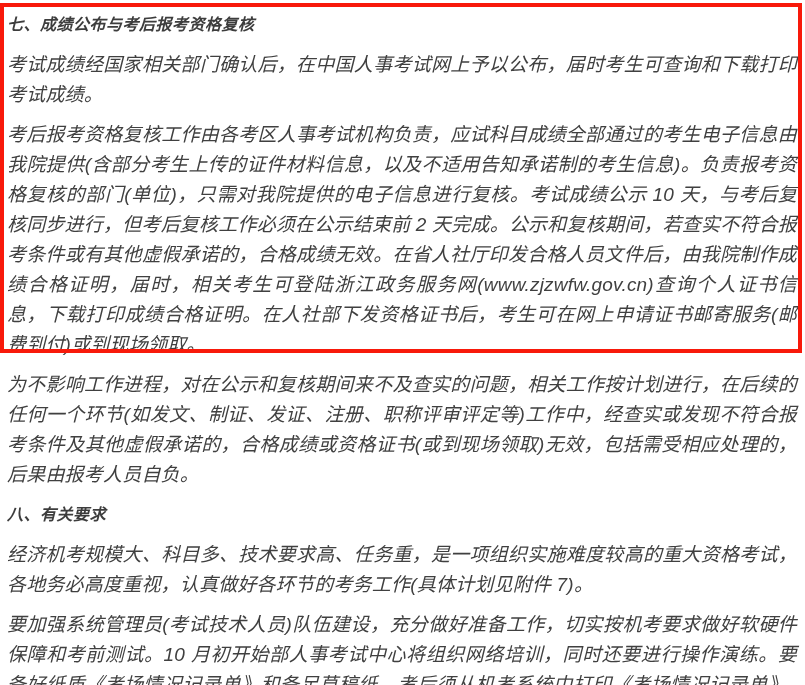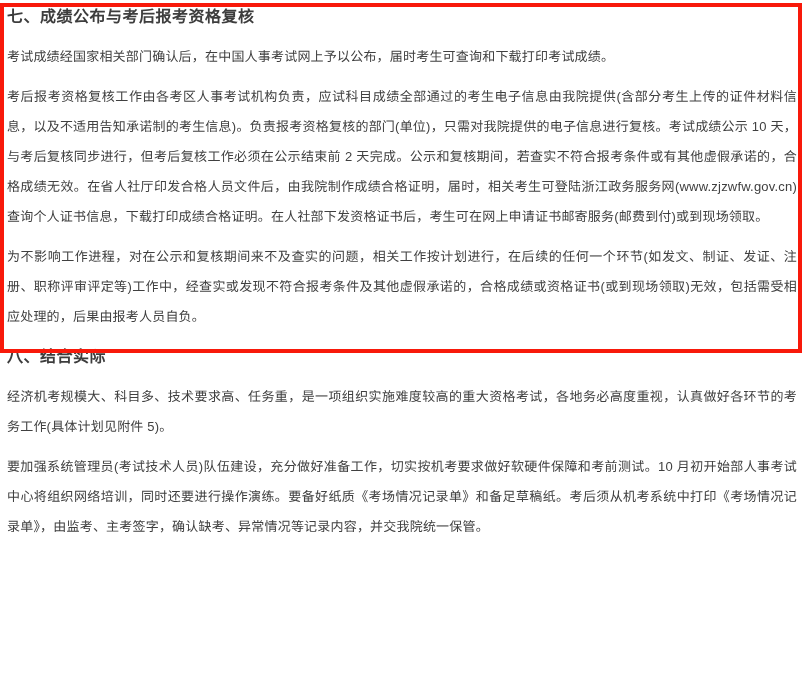--- a/index.html
+++ b/index.html
@@ -13,32 +13,33 @@
     width: 805px;
     height: 685px;
     background: var(--page-bg);
     overflow: hidden;
     font-family: "Liberation Sans", "DejaVu Sans", sans-serif;
   }
   .page {
     position: relative;
     width: 805px;
     height: 495px;
-    padding: 2px 8px 0 7px;
+    padding: 10px 8px 0 7px;
+    font-style: italic;
   }
   .doc-heading {
     font-size: 16px;
     font-weight: bold;
     color: var(--heading-text);
     line-height: 30px;
     margin-bottom: 10px;
     letter-spacing: 0.5px;
   }
   .doc-paragraph {
-    font-size: 13px;
+    font-size: 19px;
     color: var(--body-text);
     line-height: 30px;
     margin-bottom: 10px;
     text-align: justify;
     letter-spacing: 0.2px;
     word-break: break-all;
   }
   .highlight-box {
     position: absolute;
     left: 0;
@@ -56,20 +57,20 @@
 <div class="page">
 
   <section>
     <h2 class="doc-heading">七、成绩公布与考后报考资格复核</h2>
     <p class="doc-paragraph">考试成绩经国家相关部门确认后，在中国人事考试网上予以公布，届时考生可查询和下载打印考试成绩。</p>
     <p class="doc-paragraph">考后报考资格复核工作由各考区人事考试机构负责，应试科目成绩全部通过的考生电子信息由我院提供(含部分考生上传的证件材料信息，以及不适用告知承诺制的考生信息)。负责报考资格复核的部门(单位)，只需对我院提供的电子信息进行复核。考试成绩公示 10 天，与考后复核同步进行，但考后复核工作必须在公示结束前 2 天完成。公示和复核期间，若查实不符合报考条件或有其他虚假承诺的，合格成绩无效。在省人社厅印发合格人员文件后，由我院制作成绩合格证明，届时，相关考生可登陆浙江政务服务网(www.zjzwfw.gov.cn)查询个人证书信息，下载打印成绩合格证明。在人社部下发资格证书后，考生可在网上申请证书邮寄服务(邮费到付)或到现场领取。</p>
     <p class="doc-paragraph">为不影响工作进程，对在公示和复核期间来不及查实的问题，相关工作按计划进行，在后续的任何一个环节(如发文、制证、发证、注册、职称评审评定等)工作中，经查实或发现不符合报考条件及其他虚假承诺的，合格成绩或资格证书(或到现场领取)无效，包括需受相应处理的，后果由报考人员自负。</p>
   </section>
 
   <section>
-    <h2 class="doc-heading">八、结合实际</h2>
-    <p class="doc-paragraph">经济机考规模大、科目多、技术要求高、任务重，是一项组织实施难度较高的重大资格考试，各地务必高度重视，认真做好各环节的考务工作(具体计划见附件 5)。</p>
+    <h2 class="doc-heading">八、有关要求</h2>
+    <p class="doc-paragraph">经济机考规模大、科目多、技术要求高、任务重，是一项组织实施难度较高的重大资格考试，各地务必高度重视，认真做好各环节的考务工作(具体计划见附件 7)。</p>
     <p class="doc-paragraph">要加强系统管理员(考试技术人员)队伍建设，充分做好准备工作，切实按机考要求做好软硬件保障和考前测试。10 月初开始部人事考试中心将组织网络培训，同时还要进行操作演练。要备好纸质《考场情况记录单》和备足草稿纸。考后须从机考系统中打印《考场情况记录单》，由监考、主考签字，确认缺考、异常情况等记录内容，并交我院统一保管。</p>
   </section>
 
   <div class="highlight-box"></div>
 
 </div>
 
 </body></html>

